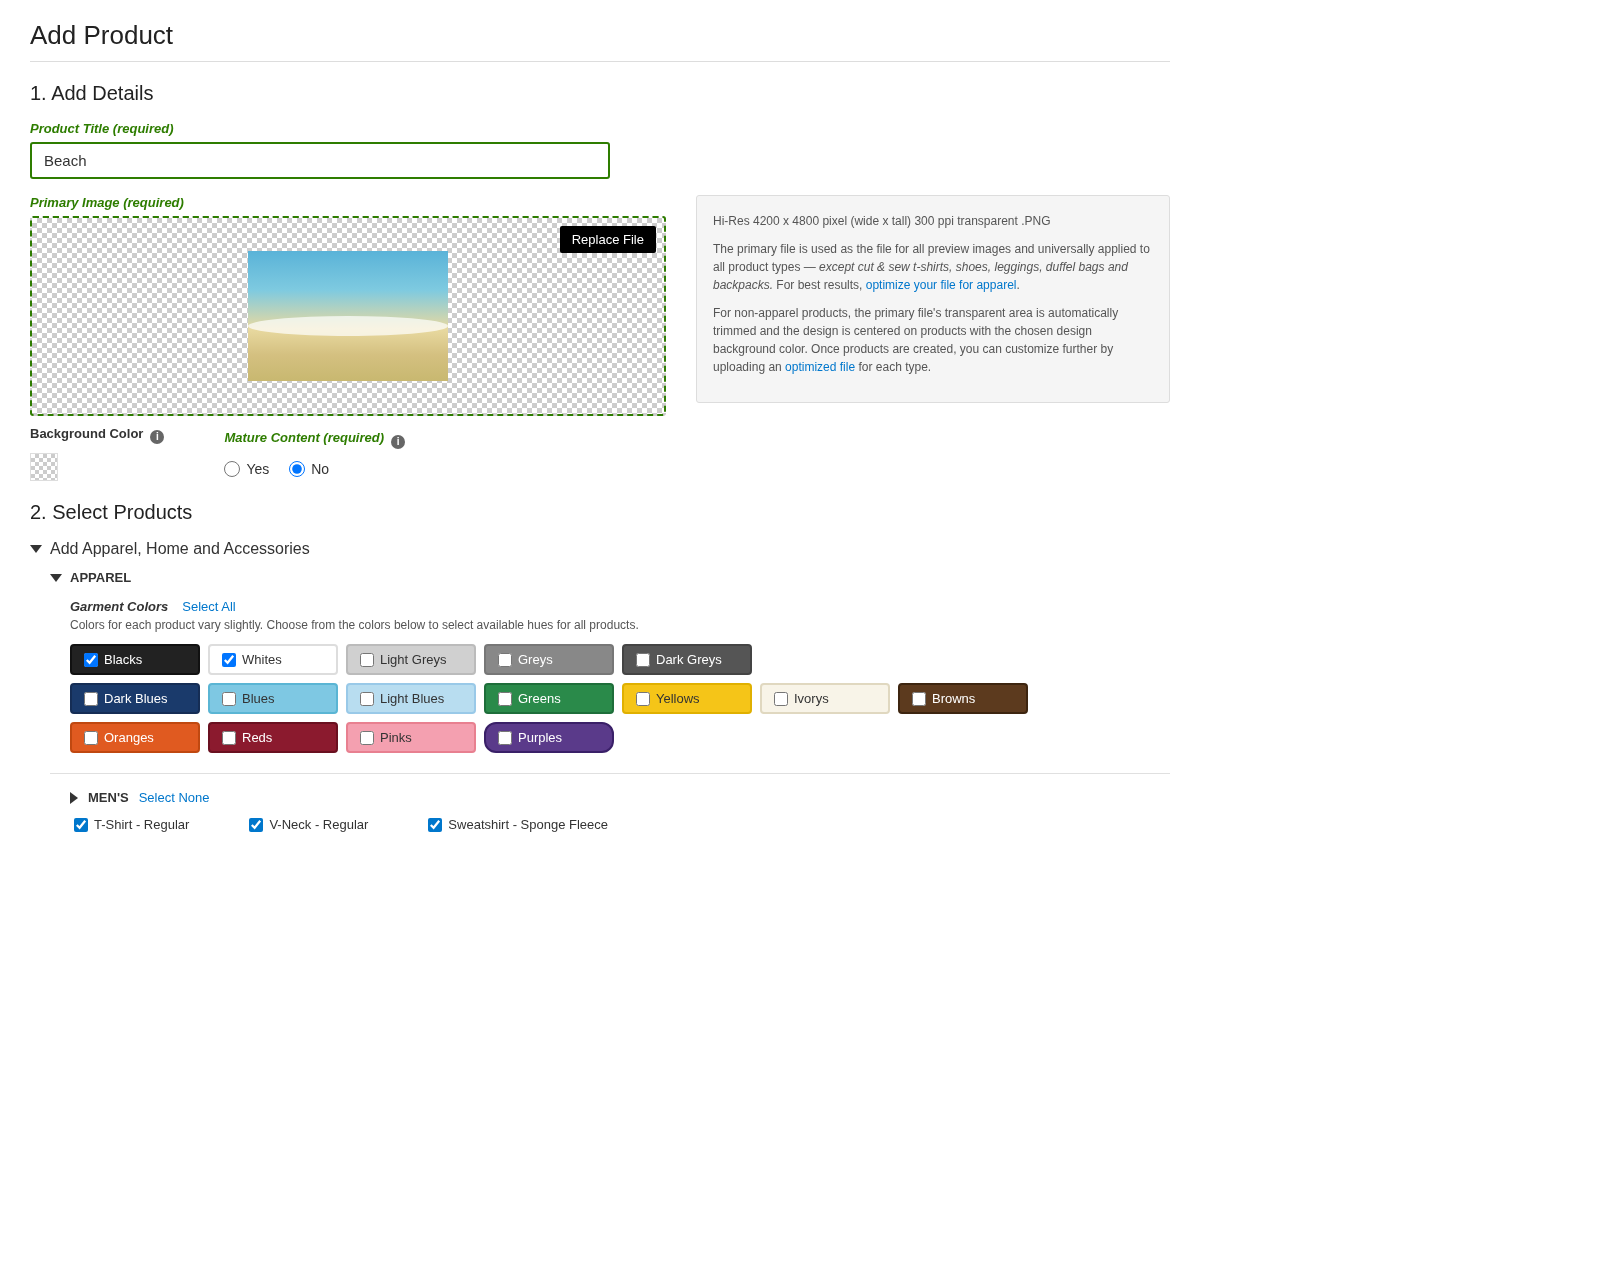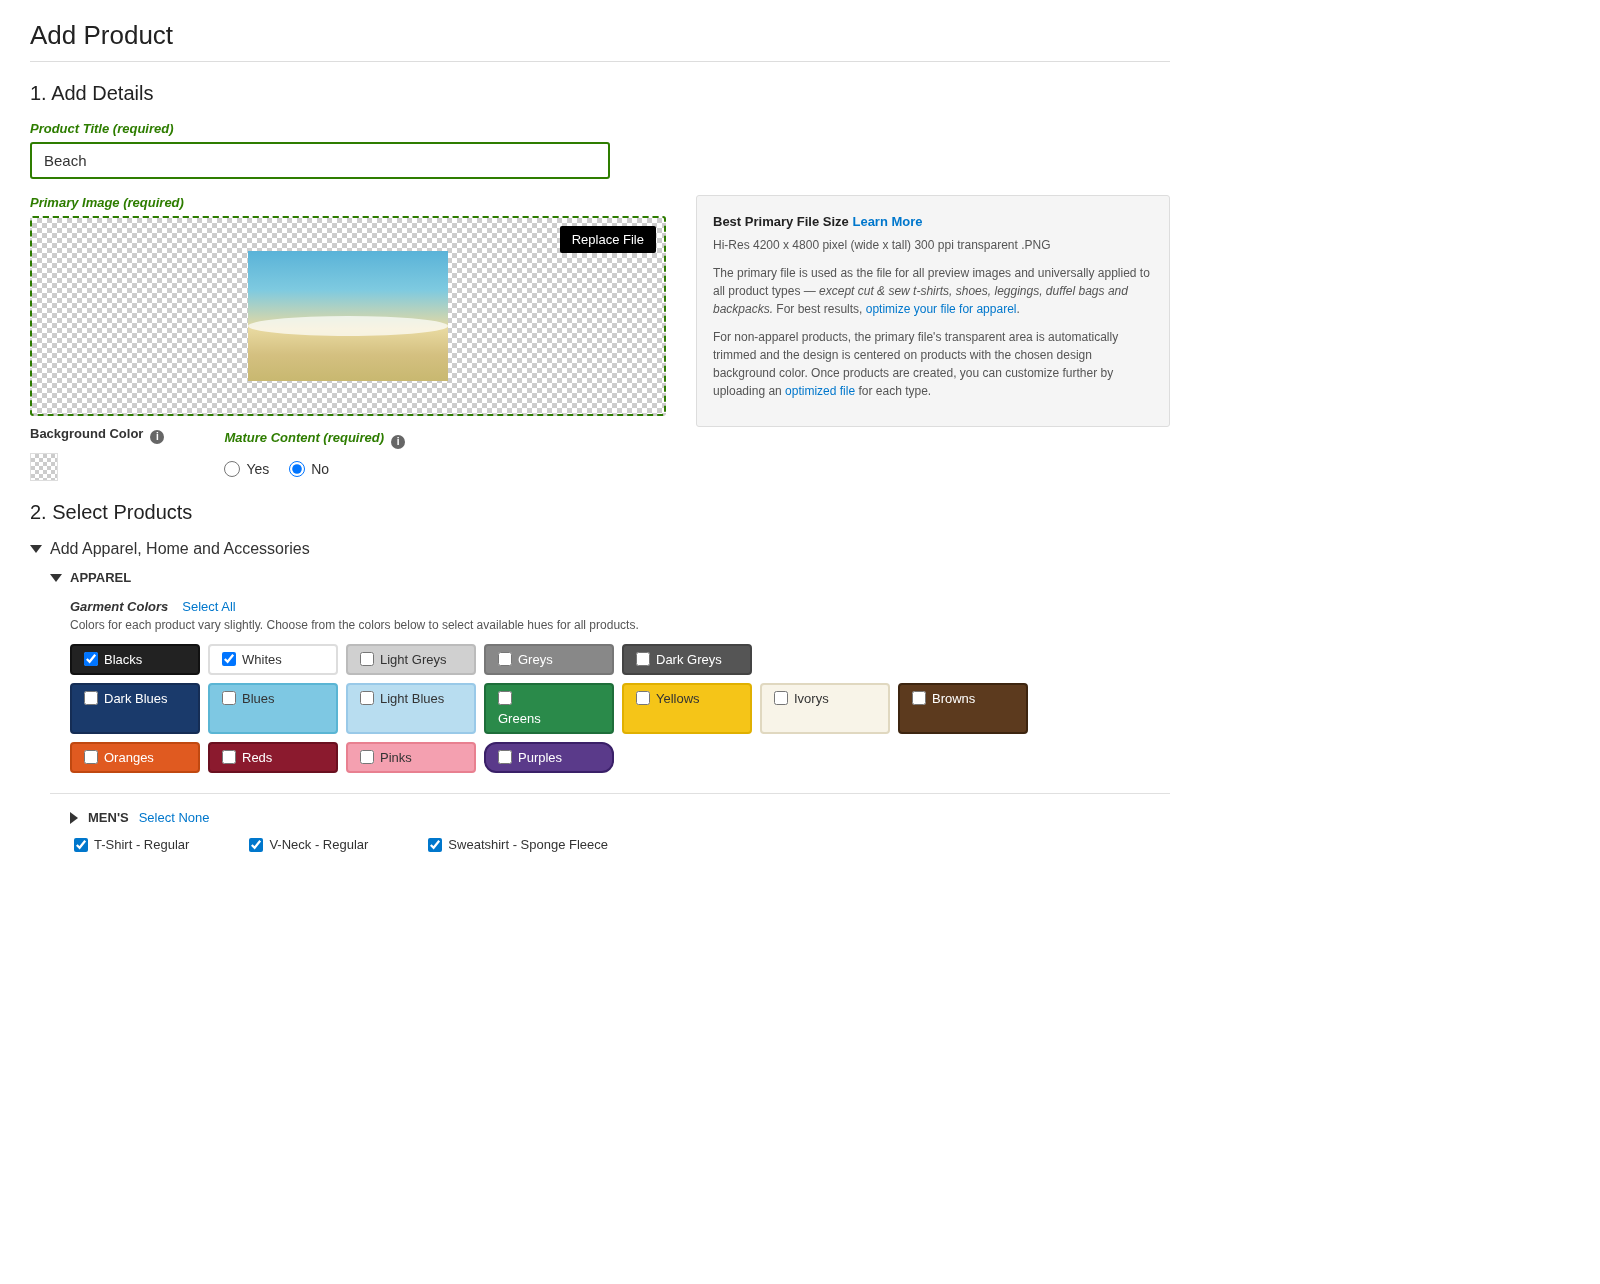--- a/index.html
+++ b/index.html
@@ -174,21 +174,21 @@
     .select-all-link { color: #0077cc; font-size: 13px; text-decoration: none; cursor: pointer; }
     
     .color-description { font-size: 12px; color: #555; margin-bottom: 12px; padding-left: 20px; }
     
     .color-grid { padding-left: 20px; }
     
     .color-row { display: flex; gap: 8px; margin-bottom: 8px; flex-wrap: wrap; }
     
     .color-chip {
       display: flex;
-      align-items: flex-start;
+      align-items: flex-end;
       gap: 6px;
       padding: 6px 12px;
       border-radius: 4px;
       border: 2px solid;
       font-size: 13px;
       font-weight: 500;
       min-width: 130px;
       cursor: pointer;
     }
     
@@ -201,21 +201,21 @@
     
     
     .chip-blacks { background: #222; color: #fff; border-color: #111; }
     .chip-whites { background: #fff; color: #333; border-color: #ddd; }
     .chip-light-greys { background: #d0d0d0; color: #333; border-color: #bbb; }
     .chip-greys { background: #888; color: #fff; border-color: #777; }
     .chip-dark-greys { background: #555; color: #fff; border-color: #444; }
     .chip-dark-blues { background: #1a3a6b; color: #fff; border-color: #152d55; }
     .chip-blues { background: #7ec8e3; color: #333; border-color: #5ab5d4; }
     .chip-light-blues { background: #b8ddf0; color: #333; border-color: #99c9e8; }
-    .chip-greens { background: #2a8a4a; color: #fff; border-color: #1e6e3a; flex-direction: column; }
+    .chip-greens { background: #2a8a4a; color: #fff; border-color: #1e6e3a; }
     .chip-yellows { background: #f5c518; color: #333; border-color: #e0b000; }
     .chip-ivorys { background: #f8f4e8; color: #333; border-color: #e0d8c0; }
     .chip-browns { background: #5c3a1e; color: #fff; border-color: #3d2510; }
     .chip-oranges { background: #e05a20; color: #fff; border-color: #c04810; }
     .chip-reds { background: #8b1a2e; color: #fff; border-color: #6a1020; }
     .chip-pinks { background: #f4a0b0; color: #333; border-color: #e88090; }
     .chip-purples { background: #5a3a8a; color: #fff; border-color: #3a2068; border-radius: 12px; }
     
     .divider { border: none; border-top: 1px solid #e0e0e0; margin: 20px 0 16px 0; }
     
@@ -301,24 +301,20 @@
             <label>
               <input type="radio" name="mature" value="no" checked="" style="">
               <span>No</span>
             </label>
           </div>
         </div>
       </div>
     </div>
 
     <div class="right-info">
-      <div class="info-title">
-        <span>Best Primary File Size</span>
-        <a href="#">Learn More</a>
-      </div>
       <div class="subtitle">Hi-Res 4200 x 4800 pixel (wide x tall) 300 ppi transparent .PNG</div>
       <p>
         The primary file is used as the file for all preview images and universally applied to all product types — <em>except cut &amp; sew t-shirts, shoes, leggings, duffel bags and backpacks.</em> For best results, <a href="#">optimize your file for apparel</a>.
       </p>
       <p>
         For non-apparel products, the primary file's transparent area is automatically trimmed and the design is centered on products with the chosen design background color. Once products are created, you can customize further by uploading an <a href="#">optimized file</a> for each type.
       </p>
     </div>
   </div>
 </div>

